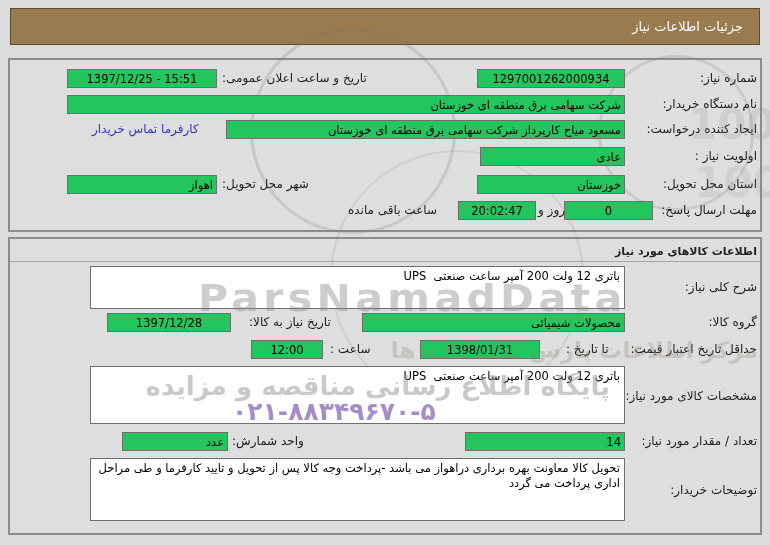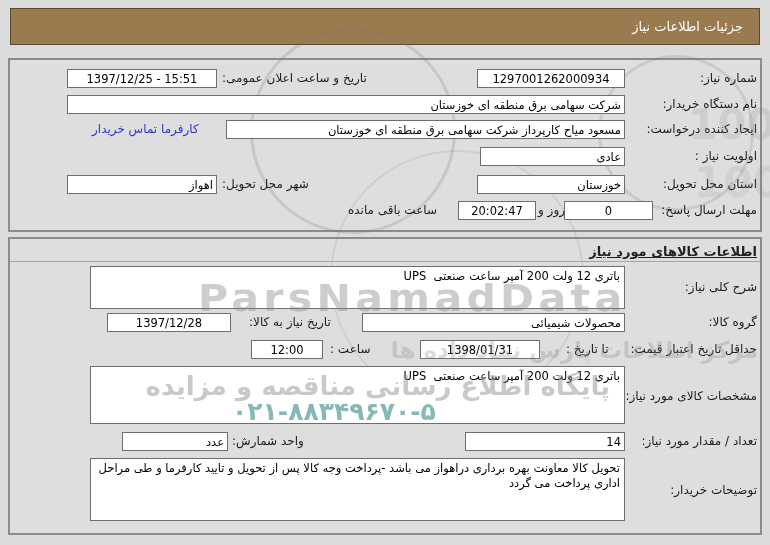--- a/index.html
+++ b/index.html
@@ -23,25 +23,25 @@
     position:absolute;left:8px;right:8px;
     border:2px solid #8c8c8c;background:#dedede;box-sizing:border-box;
   }
   .panel.p1{top:58px;height:174px;}
   .panel.p2{top:237px;height:298px;}
 
   .lbl{
     position:absolute;height:19px;line-height:19px;
     font-size:12px;color:#1c1c1c;white-space:nowrap;z-index:2;
   }
-  .lbl.bold{font-weight:bold;font-size:13px;color:#222;text-decoration:underline;}
+  .lbl.bold{font-weight:bold;font-size:11px;color:#222;}
 
   .inp{
     position:absolute;height:19px;box-sizing:border-box;
-    background:#ffffff;border:1px solid #6e6e6e;
+    background:#22c55e;border:1px solid #6e6e6e;
     font-family:"DejaVu Sans",sans-serif;font-size:11.5px;color:#000;
     padding:0 3px;z-index:2;margin:0;
   }
   .inp.center{text-align:center;direction:ltr;}
   .inp.rt{text-align:right;}
 
   .ta{
     position:absolute;box-sizing:border-box;resize:none;overflow:hidden;
     background:#ffffff;border:1px solid #6e6e6e;
     font-family:"DejaVu Sans",sans-serif;font-size:11.5px;color:#000;
@@ -55,21 +55,21 @@
 
   .divider{position:absolute;left:10px;right:10px;height:1px;background:#a5a5a5;z-index:1;}
 
   
   .wm{position:absolute;pointer-events:none;z-index:5;white-space:nowrap;}
   .wm-brand{
     left:198px;top:276px;font-size:38px;font-weight:bold;color:#8a8a8a;opacity:.42;
     direction:ltr;letter-spacing:4px;transform:scaleX(1.08);transform-origin:left top;
   }
   .wm-tagline{right:160px;top:371px;font-size:26px;font-weight:bold;color:#949494;opacity:.5;letter-spacing:1px;}
-  .wm-phone{left:232px;top:397px;font-size:25px;font-weight:bold;color:#0f766e;opacity:.5;direction:ltr;letter-spacing:3px;}
+  .wm-phone{left:232px;top:397px;font-size:25px;font-weight:bold;color:#4c1d95;opacity:.5;direction:ltr;letter-spacing:3px;}
   .wm-ghostline{right:12px;top:337px;font-size:23px;font-weight:bold;color:#8f8373;opacity:.28;letter-spacing:4px;}
   .wm-circle{position:absolute;border-radius:50%;pointer-events:none;z-index:1;}
   .c1{left:250px;top:28px;width:200px;height:200px;border:3px solid rgba(120,120,120,.22);}
   .c2{left:598px;top:55px;width:150px;height:150px;border:3px solid rgba(120,120,120,.20);}
   .c3{left:330px;top:150px;width:250px;height:250px;border:2px solid rgba(120,120,120,.15);}
   .wm-num{left:688px;top:100px;font-size:42px;font-weight:bold;color:#8a8a8a;opacity:.18;direction:ltr;}
   .wm-num2{left:694px;top:158px;font-size:42px;font-weight:bold;color:#8a8a8a;opacity:.15;direction:ltr;}
 </style>
 </head>
 <body>

